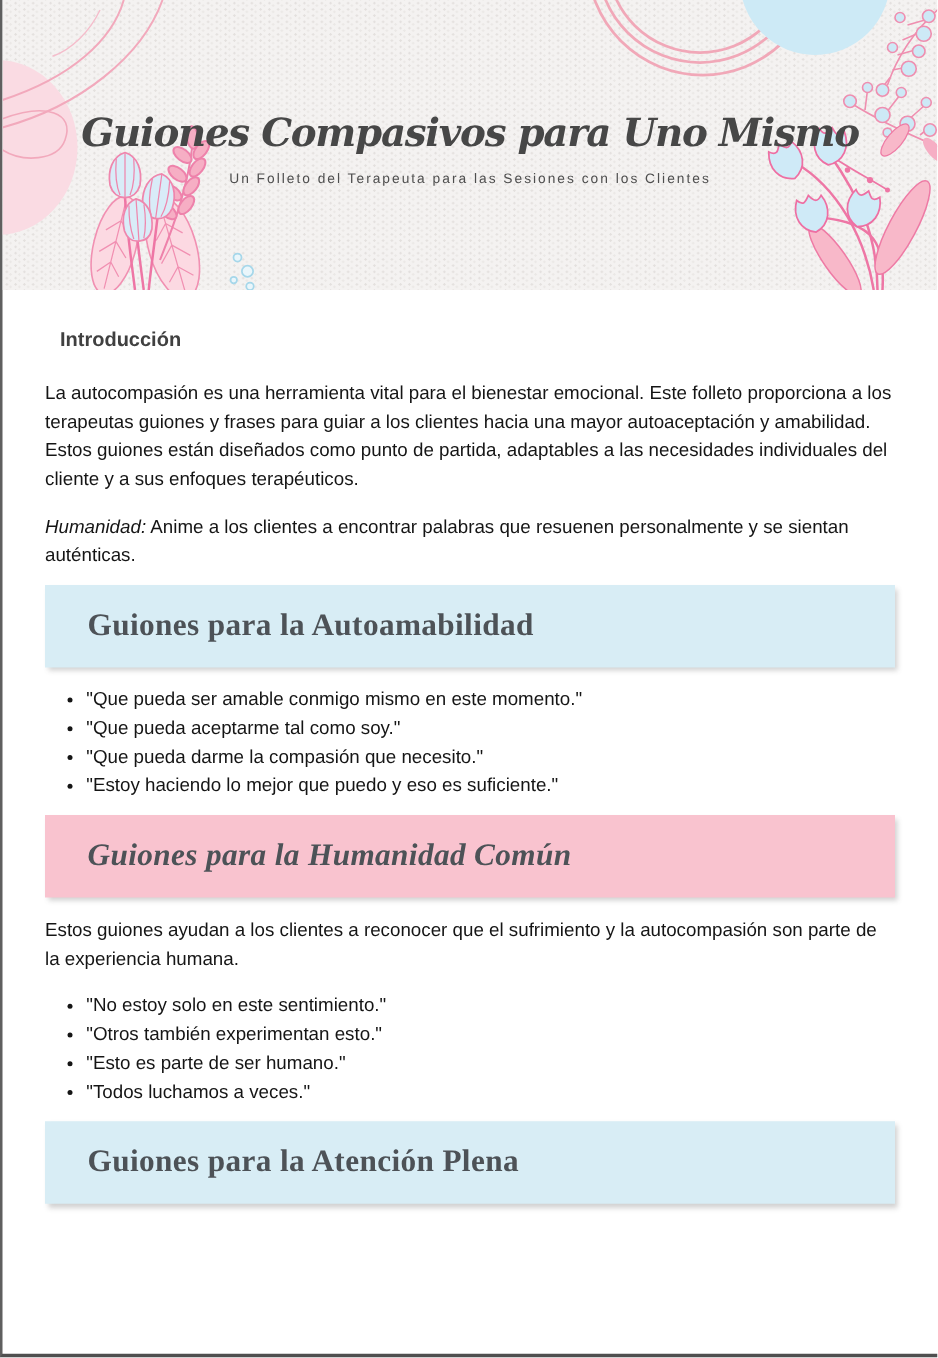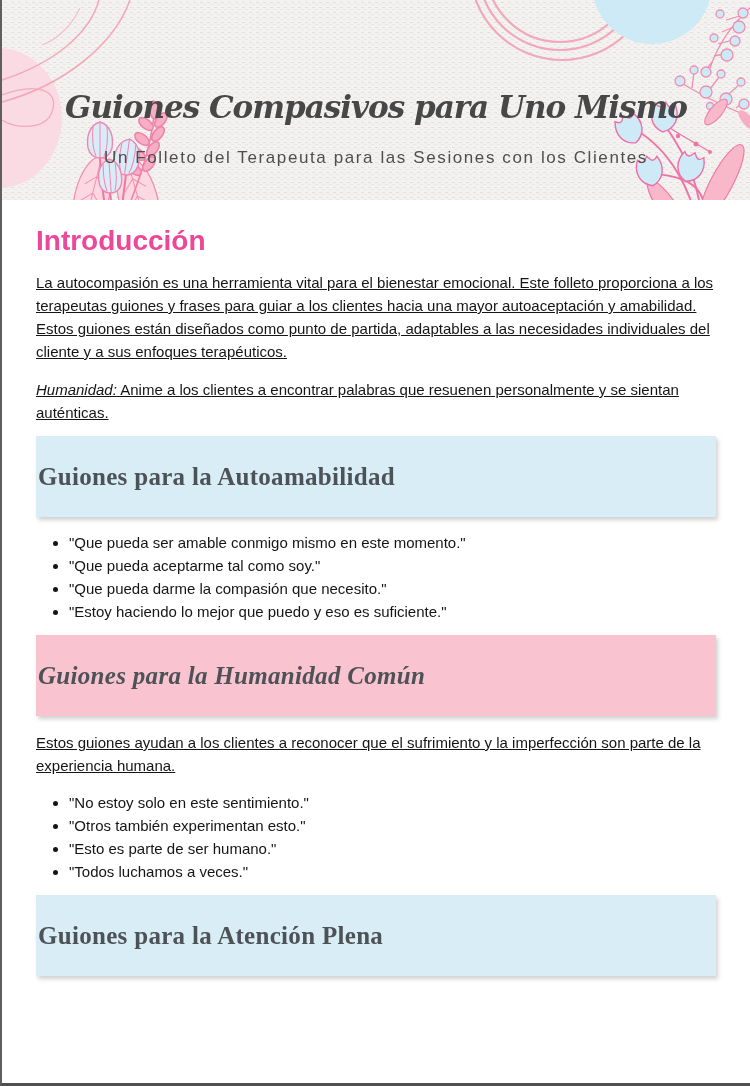--- a/index.html
+++ b/index.html
@@ -4,47 +4,47 @@
 <style>
   html,body{margin:0;padding:0;background:#fff;}
   .page{
     width:750px;height:1086px;box-sizing:border-box;position:relative;
     background:#ffffff;overflow:hidden;
     border-left:2px solid #5f5f5f;border-bottom:3px solid #4f4f4f;
     font-family:"Liberation Sans", sans-serif;
   }
   
   .hero{
-    height:200px;position:relative;overflow:hidden;
+    height:232px;position:relative;overflow:hidden;
     background-color:#f4f2f1;
     background-image:
       radial-gradient(rgba(167,158,152,0.22) 1px, transparent 1.3px),
       radial-gradient(rgba(167,158,152,0.13) 1px, transparent 1.3px);
     background-size:7px 5px,7px 5px;
     background-position:0 0,3px 2px;
   }
   .hero svg{position:absolute;left:0;top:0;}
   .hero-text{position:absolute;left:0;right:0;top:86px;text-align:center;z-index:2;}
   .script-title{
     margin:0;font-family:"DejaVu Serif", serif;font-style:italic;font-weight:700;
     font-size:31px;line-height:42px;color:#474747;letter-spacing:-1px;
   }
   .subtitle{
-    margin-top:20px;font-size:17px;letter-spacing:1.6px;color:#4e4e4e;
+    margin-top:9px;font-size:11px;letter-spacing:1.6px;color:#4e4e4e;
   }
   
   .content{padding:0 34px;color:#151515;}
   .intro-heading{
-    margin:26px 0 0;font-size:28px;line-height:30px;font-weight:bold;color:#ec4899;
-  }
-  .body-p{font-size:15px;line-height:23px;margin:15px 0 0;text-decoration:underline;}
+    margin:26px 12px 0;font-size:16px;line-height:30px;font-weight:bold;color:#404040;
+  }
+  .body-p{font-size:15px;line-height:23px;margin:15px 0 0;}
   .note-label{font-style:italic;}
   .band{
-    margin-top:12px;height:81px;display:flex;align-items:center;
-    padding-left:2px;box-sizing:border-box;
+    margin-top:12px;height:66px;display:flex;align-items:center;
+    padding-left:34px;box-sizing:border-box;
     box-shadow:2px 3px 4px rgba(90,90,90,0.28);
   }
   .band h3{
     margin:0;font-family:"Liberation Serif", serif;font-weight:bold;
     font-size:25px;color:#4d5257;letter-spacing:0.3px;
   }
   .scripts{margin:14px 0 0;padding-left:33px;}
   .scripts li{font-size:15px;line-height:23px;}
 </style>
 </head>
@@ -212,21 +212,21 @@
         <li><span>"Que pueda aceptarme tal como soy."</span></li>
         <li><span>"Que pueda darme la compasión que necesito."</span></li>
         <li><span>"Estoy haciendo lo mejor que puedo y eso es suficiente."</span></li>
       </ul>
     </section>
 
     <section>
       <div class="band" style="background-color: rgb(249, 195, 207); font-style: italic;">
         <h3>Guiones para la Humanidad Común</h3>
       </div>
-      <p class="body-p">Estos guiones ayudan a los clientes a reconocer que el sufrimiento y la imperfección son parte de la experiencia humana.</p>
+      <p class="body-p">Estos guiones ayudan a los clientes a reconocer que el sufrimiento y la autocompasión son parte de la experiencia humana.</p>
       <ul class="scripts">
         <li><span>"No estoy solo en este sentimiento."</span></li>
         <li><span>"Otros también experimentan esto."</span></li>
         <li><span>"Esto es parte de ser humano."</span></li>
         <li><span>"Todos luchamos a veces."</span></li>
       </ul>
     </section>
 
     <section>
       <div class="band" style="background-color: rgb(216, 237, 245);">

